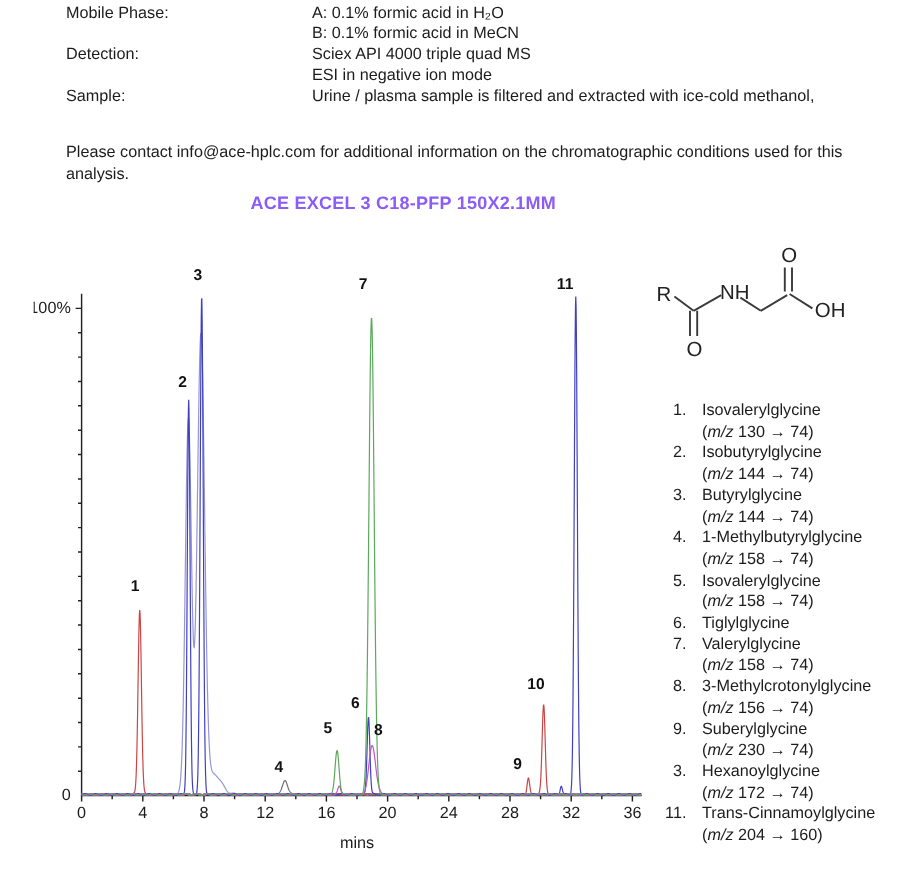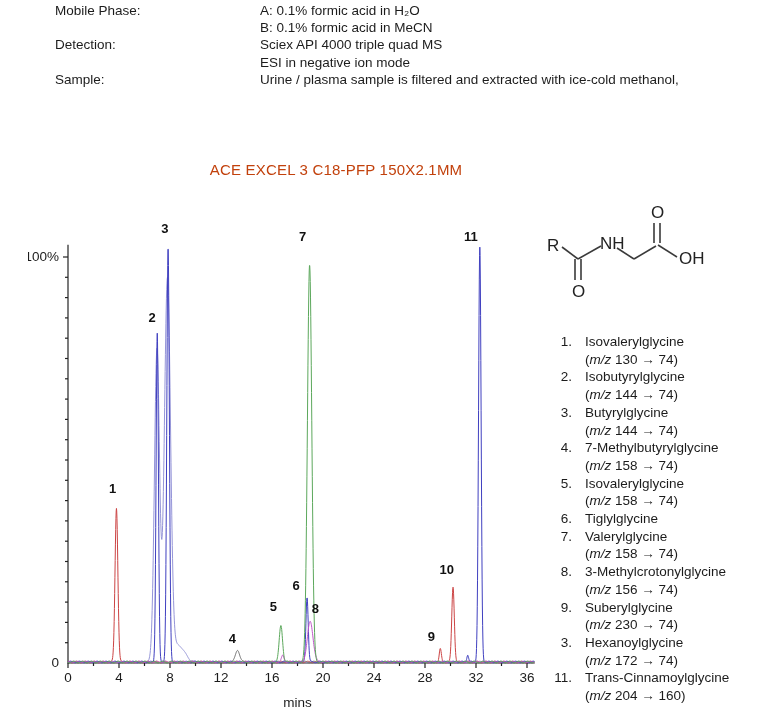--- a/index.html
+++ b/index.html
@@ -47,22 +47,23 @@
       <div class="cond-row">
         <div class="cond-label"></div>
         <div class="cond-value">ESI in negative ion mode</div>
       </div>
       <div class="cond-row">
         <div class="cond-label">Sample:</div>
         <div class="cond-value">Urine / plasma sample is filtered and extracted with ice-cold methanol,</div>
       </div>
     </div>
 
-
-  <div class="column-title" style="color: #c2410c;">ACE EXCEL 3 C18-PFP 150X2.1MM</div>
+  <div class="contact-note">Please contact info@ace-hplc.com for additional information on the  chromatographic conditions used for this analysis.</div>
+
+  <div class="column-title" style="color: #8b5cf6; font-weight: bold;">ACE EXCEL 3 C18-PFP 150X2.1MM</div>
 
   <svg class="chromatogram" width="510" height="500" viewBox="0 0 510 500">
       <line x1="40" y1="453.5" x2="40" y2="34.82000000000005" class="axis"></line>
       <line x1="40" y1="453" x2="506.65000000000003" y2="453" class="axis"></line>
       <line x1="37" y1="432.7" x2="40" y2="432.7" class="axis"></line>
       <line x1="37" y1="412.4" x2="40" y2="412.4" class="axis"></line>
       <line x1="37" y1="392.1" x2="40" y2="392.1" class="axis"></line>
       <line x1="37" y1="371.8" x2="40" y2="371.8" class="axis"></line>
       <line x1="37" y1="351.5" x2="40" y2="351.5" class="axis"></line>
       <line x1="37" y1="331.20000000000005" x2="40" y2="331.20000000000005" class="axis"></line>
@@ -166,21 +167,21 @@
       <div class="compound">
         <div class="c-num">3.</div>
         <div class="c-body">
           <div>Butyrylglycine</div>
           <div>(<i>m/z</i> 144 → 74)</div>
         </div>
       </div>
       <div class="compound">
         <div class="c-num">4.</div>
         <div class="c-body">
-          <div>7-Methylbutyrylglycine</div>
+          <div>1-Methylbutyrylglycine</div>
           <div>(<i>m/z</i> 158 → 74)</div>
         </div>
       </div>
       <div class="compound">
         <div class="c-num">5.</div>
         <div class="c-body">
           <div>Isovalerylglycine</div>
           <div>(<i>m/z</i> 158 → 74)</div>
         </div>
       </div>

